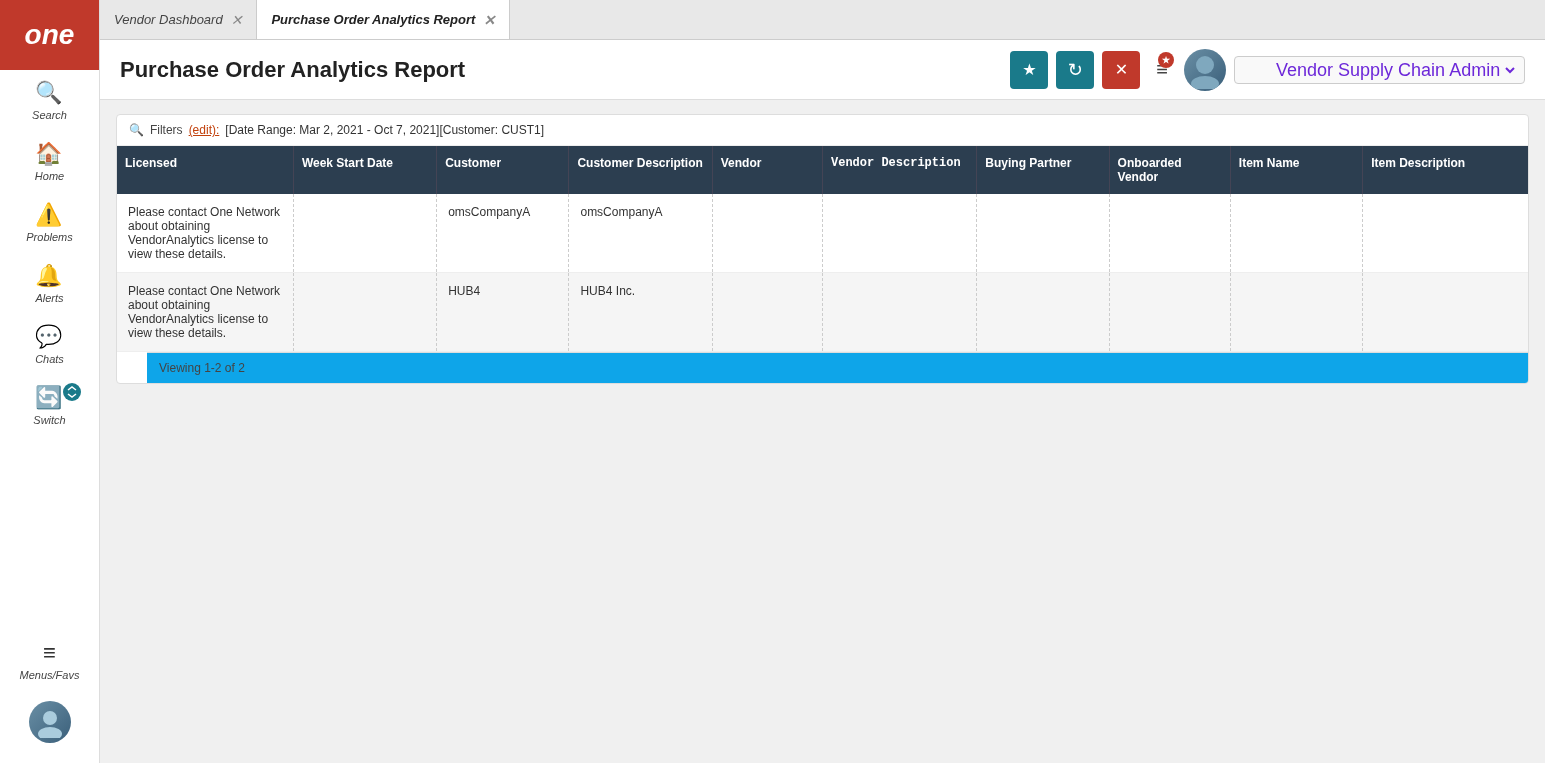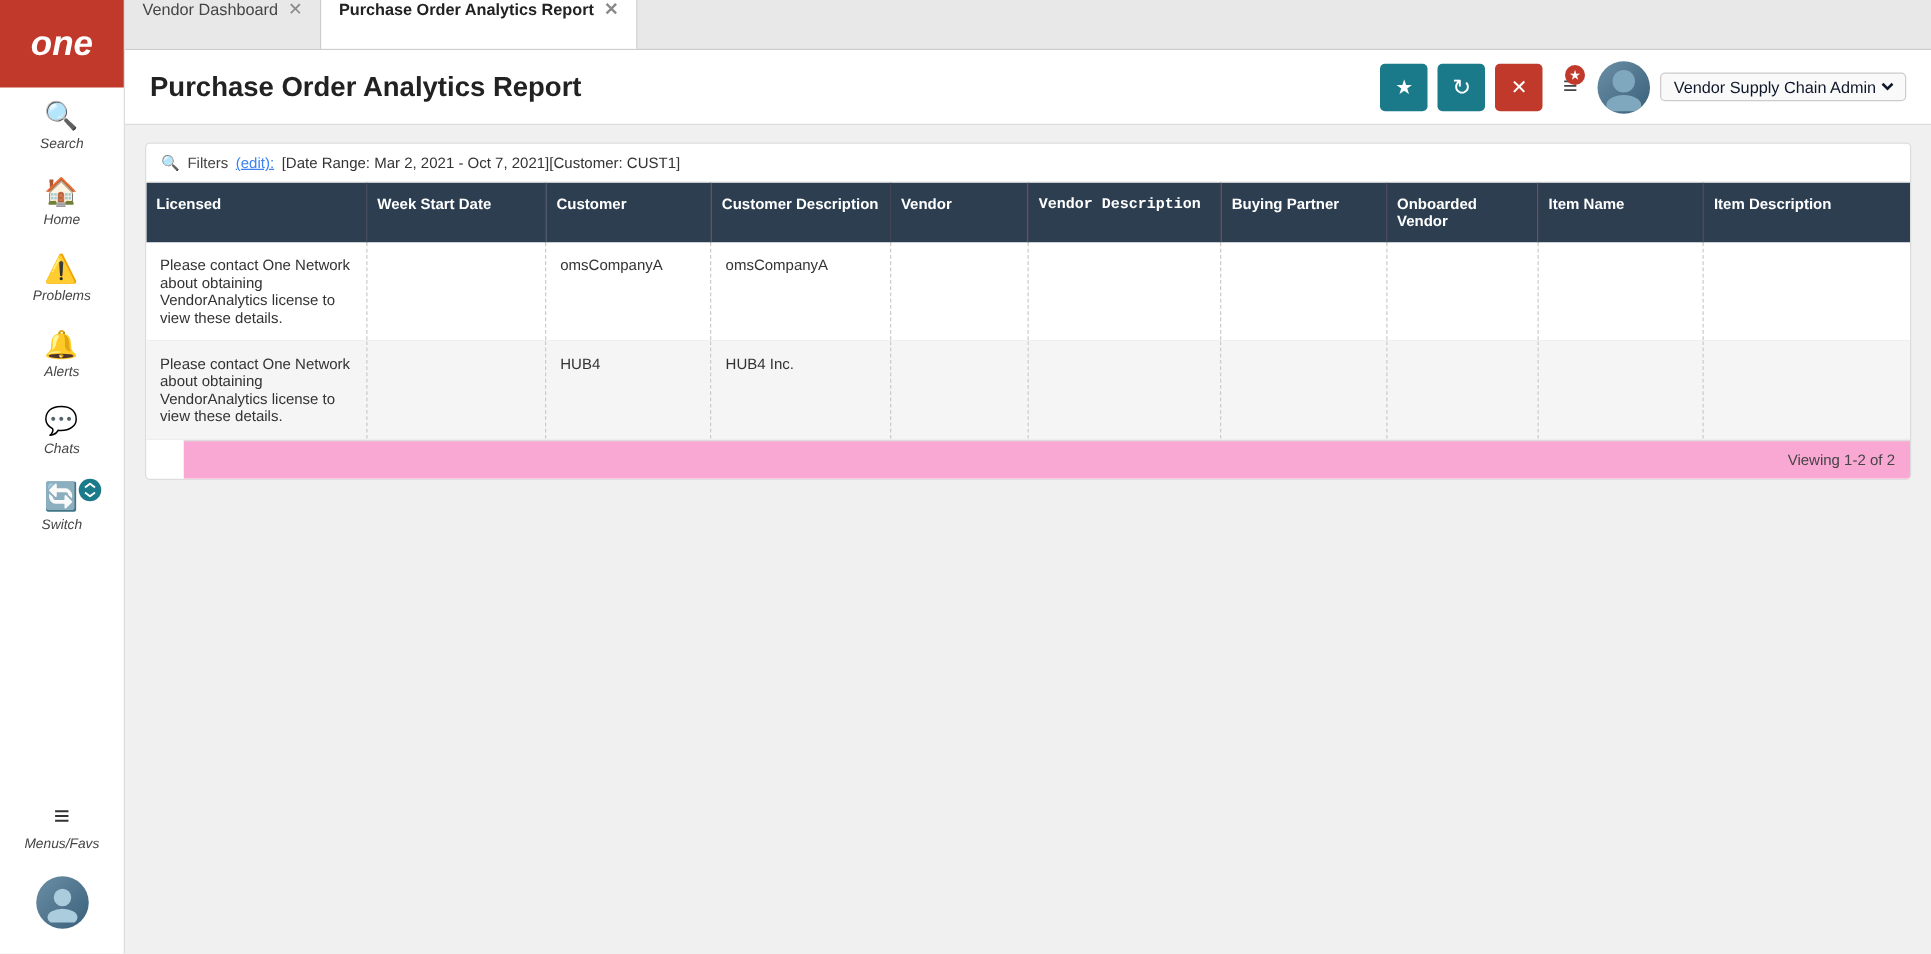--- a/index.html
+++ b/index.html
@@ -97,28 +97,30 @@
       display: flex;
       align-items: center;
       background: #e8e8e8;
       border-bottom: 1px solid #ccc;
       height: 40px;
       padding-left: 0;
       flex-shrink: 0;
     }
     .tab {
       display: flex;
+      align-items: center;
       padding: 0 14px;
       height: 100%;
       background: #e8e8e8;
       border-right: 1px solid #ccc;
       cursor: pointer;
       font-size: 13px;
       color: #444;
       white-space: nowrap;
+      font-style: italic;
     }
     .tab.active {
       background: #fff;
       font-weight: 600;
       color: #222;
     }
     .tab .tab-close {
       margin-left: 8px;
       color: #888;
       font-size: 14px;
@@ -199,25 +201,26 @@
       align-items: center;
       border: 1px solid #ccc;
       border-radius: 4px;
       background: #f9f9f9;
       padding: 2px 6px;
       min-width: 180px;
     }
     .user-select-wrapper select {
       border: none;
       background: transparent;
-      font-size: 13px;
-      color: #0f172a;
+      font-size: 18px;
+      color: #6d28d9;
       cursor: pointer;
       outline: none;
       flex: 1;
+      margin-left: 31px;
     }
 
     
     .content {
       flex: 1;
       overflow: auto;
       padding: 14px 16px;
       background: #f0f0f0;
     }
     .report-card {
@@ -231,21 +234,21 @@
     .filters-bar {
       padding: 8px 12px;
       font-size: 12px;
       color: #444;
       display: flex;
       align-items: center;
       gap: 6px;
       border-bottom: 1px solid #eee;
     }
     .filters-bar .filter-icon { color: #555; }
-    .filters-bar .filter-edit { color: #3b82f6; cursor: pointer; text-decoration: underline; }
+    .filters-bar .filter-edit { color: #c2410c; cursor: pointer; text-decoration: underline; }
     .filters-bar .filter-text { color: #333; }
 
     
     .report-table {
       width: 100%;
       border-collapse: collapse;
       table-layout: fixed;
     }
     .report-table th {
       background: #2c3e50;
@@ -272,24 +275,24 @@
 
     
     .table-wrapper {
       overflow-x: auto;
     }
 
     
     .table-footer {
       display: flex;
       align-items: center;
-      justify-content: flex-end;
+      justify-content: space-between;
       padding: 8px 12px;
       border-top: 1px solid #ddd;
-      background: #f9a8d4;
+      background: #0ea5e9;
       margin-left: 30px;
     }
     .viewing-text { font-size: 12px; color: #444; }
     .footer-buttons { display: flex; gap: 8px; }
     .footer-btn {
       padding: 6px 14px;
       border: none;
       border-radius: 3px;
       background: #1a7a8a;
       color: #fff;

